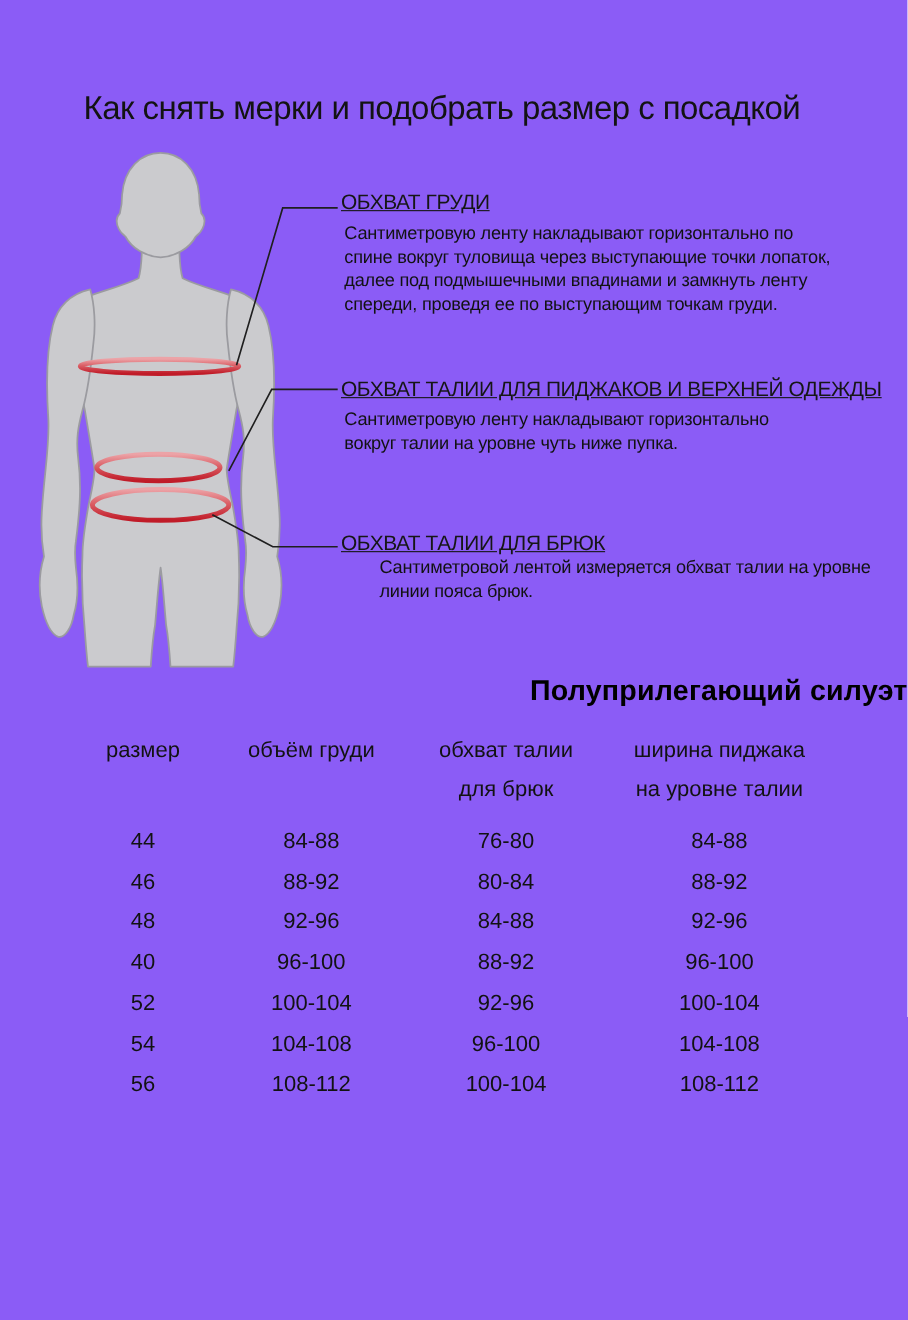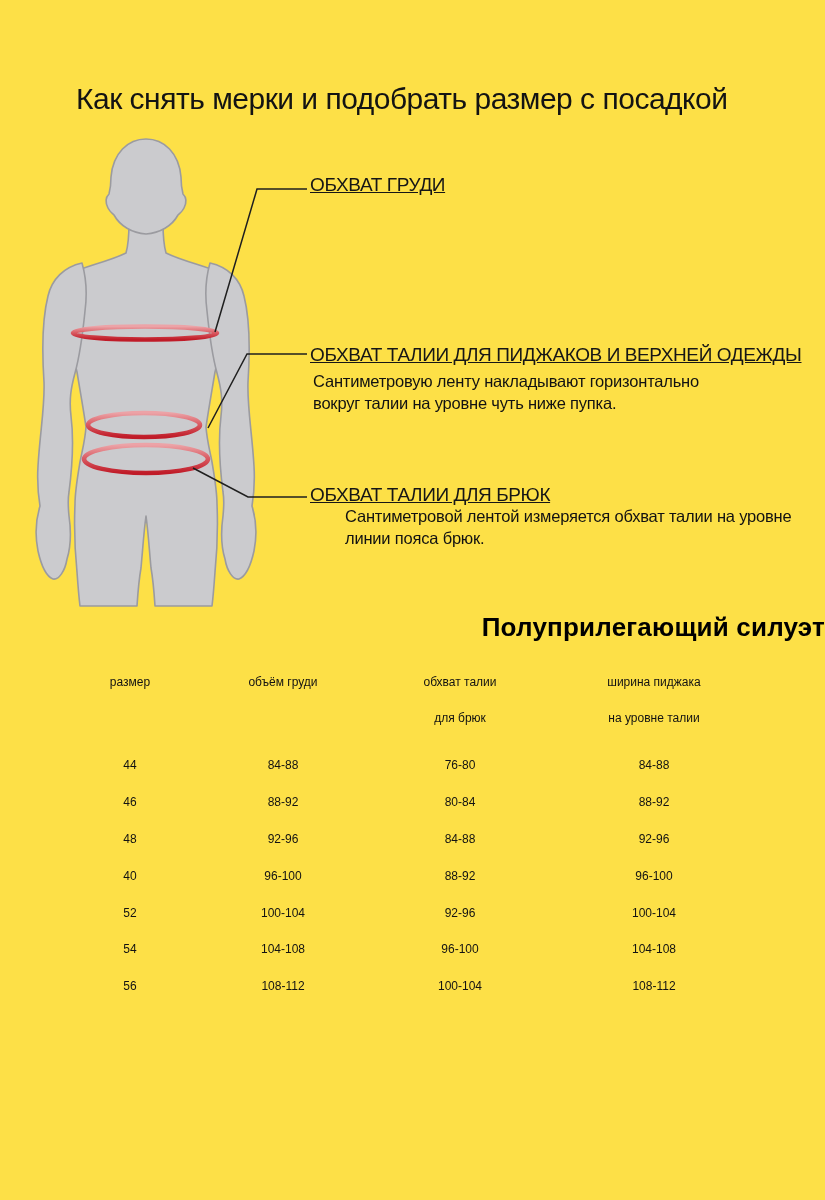--- a/index.html
+++ b/index.html
@@ -1,19 +1,19 @@
 <!DOCTYPE html>
 <html lang="ru"><head>
 <meta charset="utf-8">
 <style>
   html,body{margin:0;padding:0;background:#ffffff;}
   #page{
     position:relative;
     width:825px;height:1200px;
-    background:#fde047;
+    background:#8b5cf6;
     font-family:"Liberation Sans","DejaVu Sans",sans-serif;
     color:#111;
     overflow:hidden;
   }
   .abs{position:absolute;}
   #main-title{
     left:76px;top:81px;
     font-size:30px;line-height:36px;
     letter-spacing:-0.5px;
     color:#131313;
@@ -47,21 +47,21 @@
     letter-spacing:0.2px;
     color:#000;
   }
   #size-table{left:75px;top:664px;width:694px;}
   .t-row{
     display:grid;
     grid-template-columns:110px 196px 158px 230px;
   }
   .t-row .cell{
     text-align:center;
-    font-size:12px;
+    font-size:20px;
     color:#121212;
   }
   .head-row .cell{height:36px;line-height:36px;}
   #data-rows{margin-top:11px;}
   #data-rows .t-row{height:36.8px;align-items:center;}
 </style>
 </head>
 <body>
 
 <div id="page">
@@ -108,20 +108,24 @@
     <ellipse cx="145" cy="213" rx="72" ry="6.5" fill="none" stroke="url(#ringGrad)" stroke-width="4.5"></ellipse>
     <ellipse cx="144" cy="305" rx="56" ry="12" fill="none" stroke="url(#ringGrad)" stroke-width="4.5"></ellipse>
     <ellipse cx="146" cy="339" rx="62" ry="14" fill="none" stroke="url(#ringGrad)" stroke-width="4.5"></ellipse>
 
     <polyline points="215,212 257,69 307,69" fill="none" stroke="#1f1f1f" stroke-width="1.5"></polyline>
     <polyline points="208,308 247,234 307,234" fill="none" stroke="#1f1f1f" stroke-width="1.5"></polyline>
     <polyline points="193,348 248,377 307,377" fill="none" stroke="#1f1f1f" stroke-width="1.5"></polyline>
   </svg>
 
   <div id="sec1-heading" class="abs section-heading">ОБХВАТ ГРУДИ</div>
+  <div id="sec1-body" class="abs section-body">Сантиметровую ленту накладывают горизонтально по
+спине вокруг туловища через выступающие точки лопаток,
+далее под подмышечными впадинами и замкнуть ленту
+спереди, проведя ее по выступающим точкам груди.</div>
 
   <div id="sec2-heading" class="abs section-heading">ОБХВАТ ТАЛИИ ДЛЯ ПИДЖАКОВ И ВЕРХНЕЙ ОДЕЖДЫ</div>
   <div id="sec2-body" class="abs section-body">Сантиметровую  ленту накладывают горизонтально
 вокруг талии на уровне чуть ниже пупка.</div>
 
   <div id="sec3-heading" class="abs section-heading">ОБХВАТ ТАЛИИ ДЛЯ БРЮК</div>
   <div id="sec3-body" class="abs section-body">Сантиметровой лентой измеряется обхват талии на уровне
 линии пояса брюк.</div>
 
   <div id="table-title" class="abs">Полуприлегающий силуэт</div>

